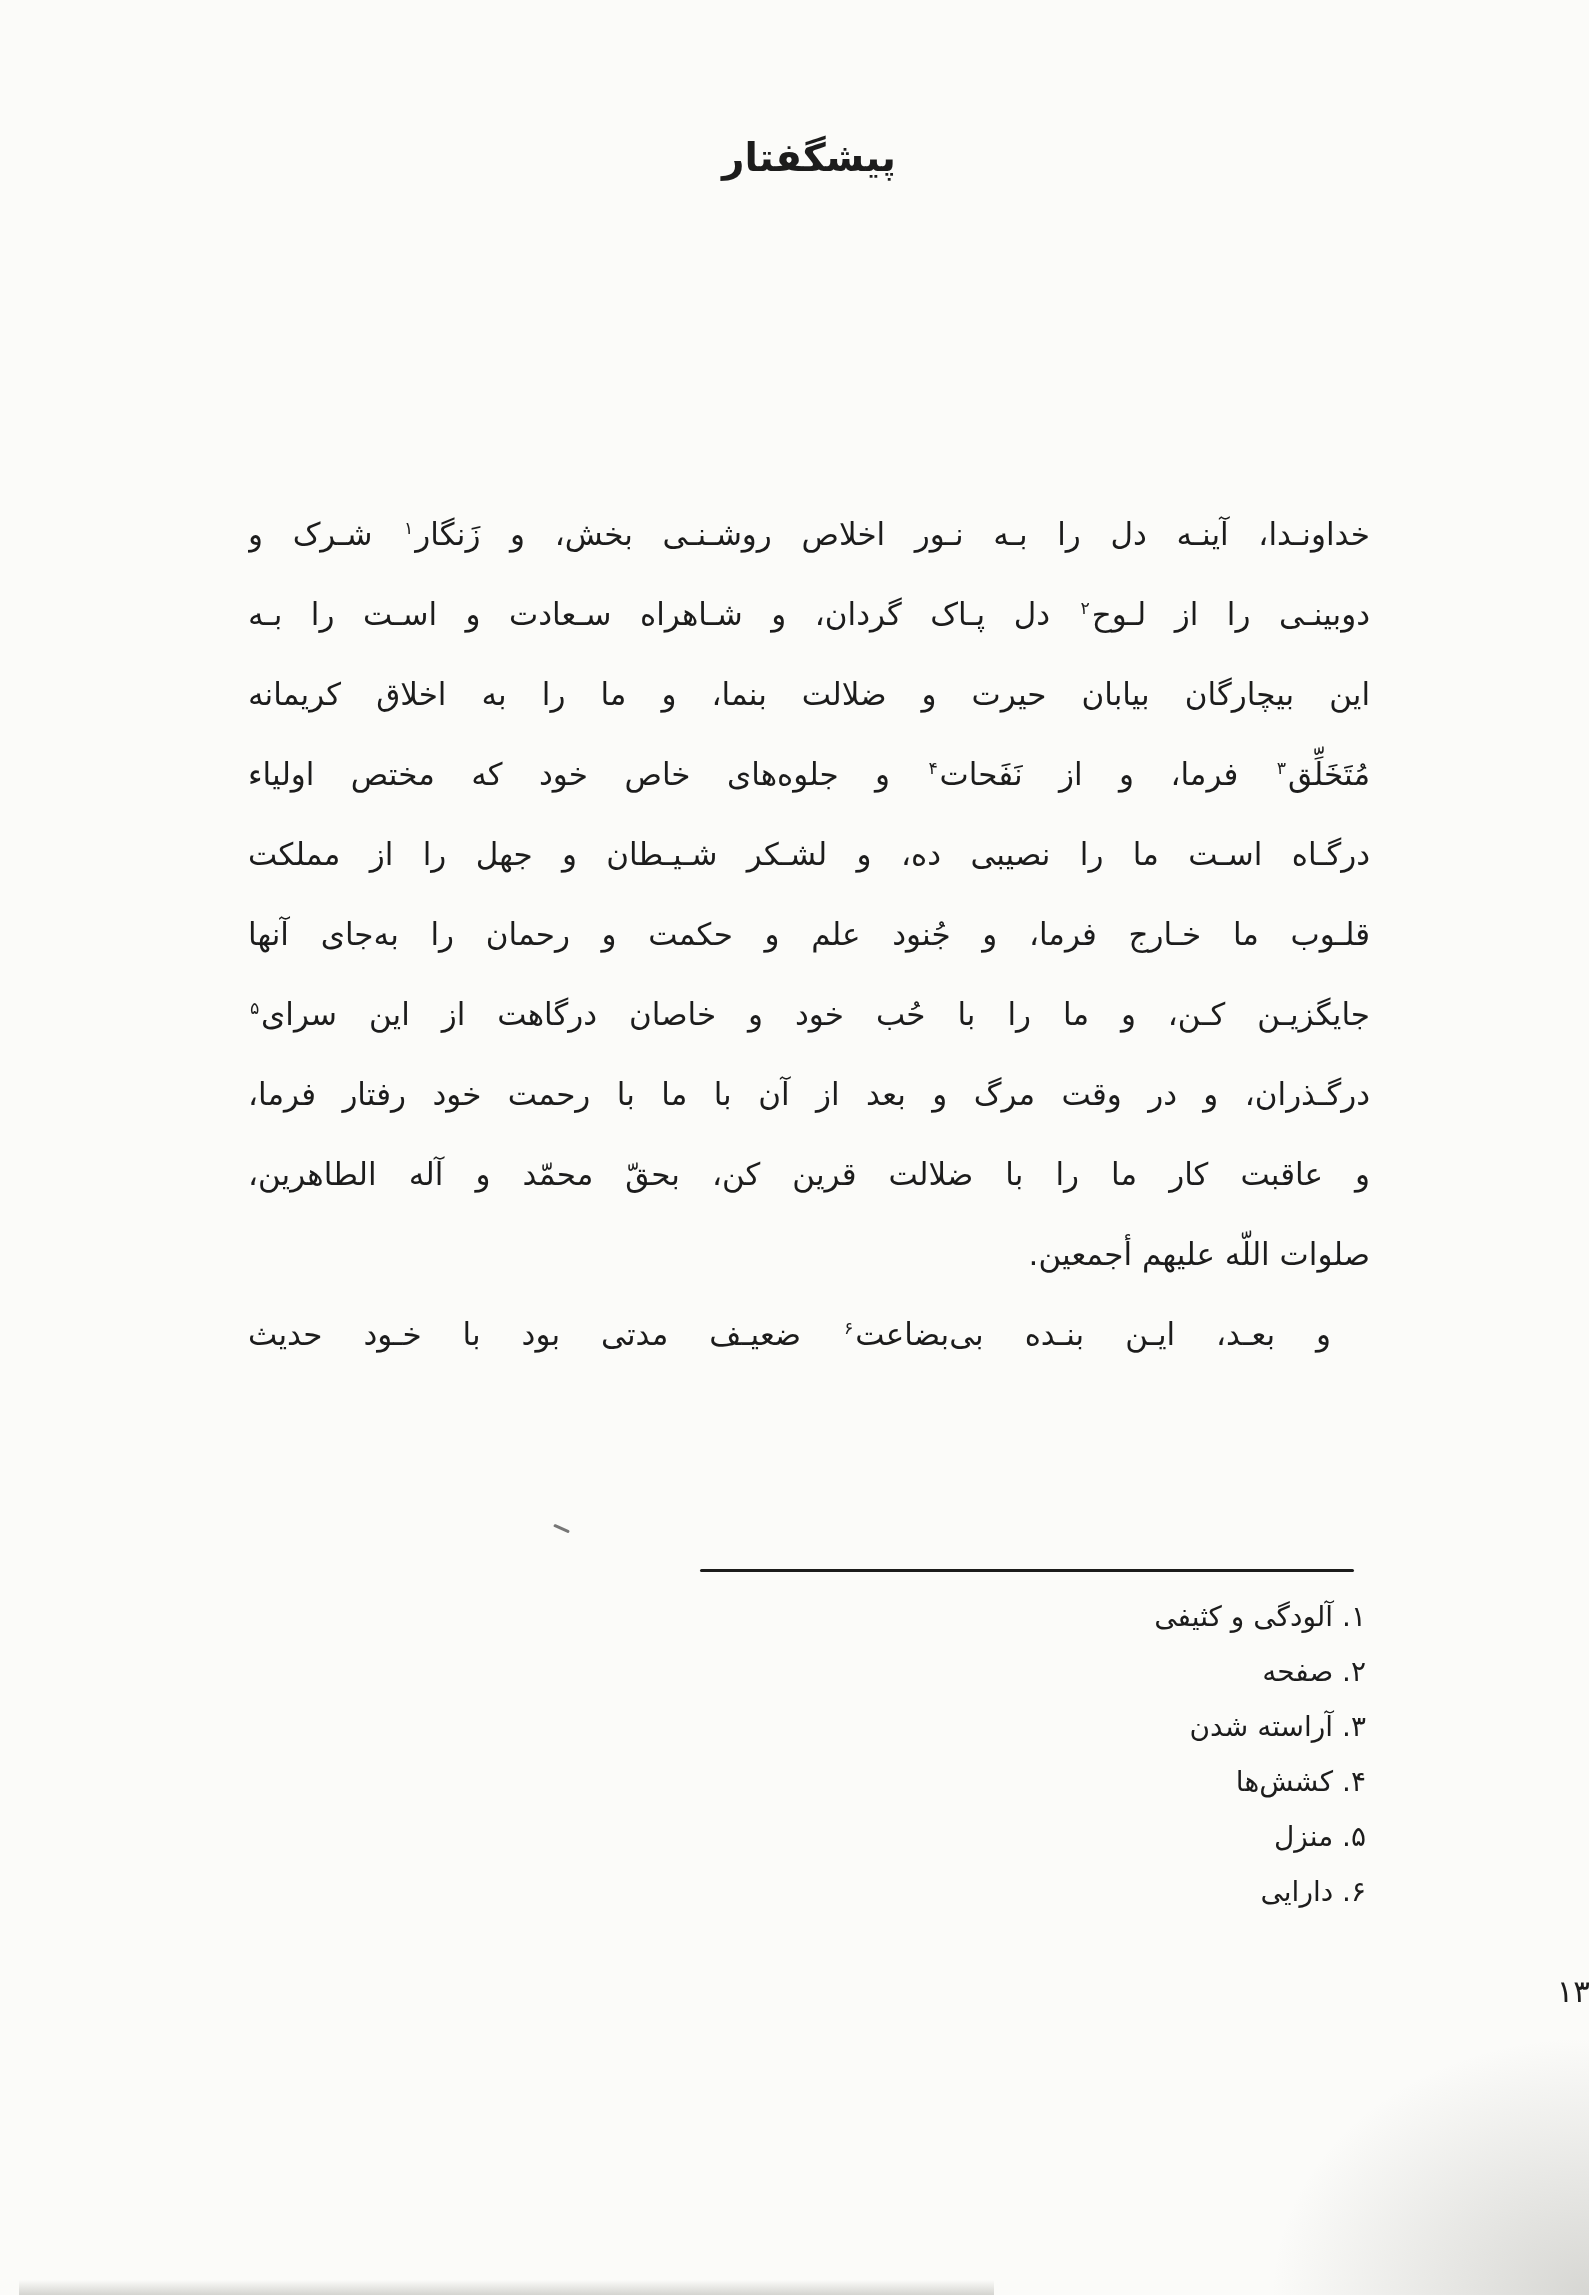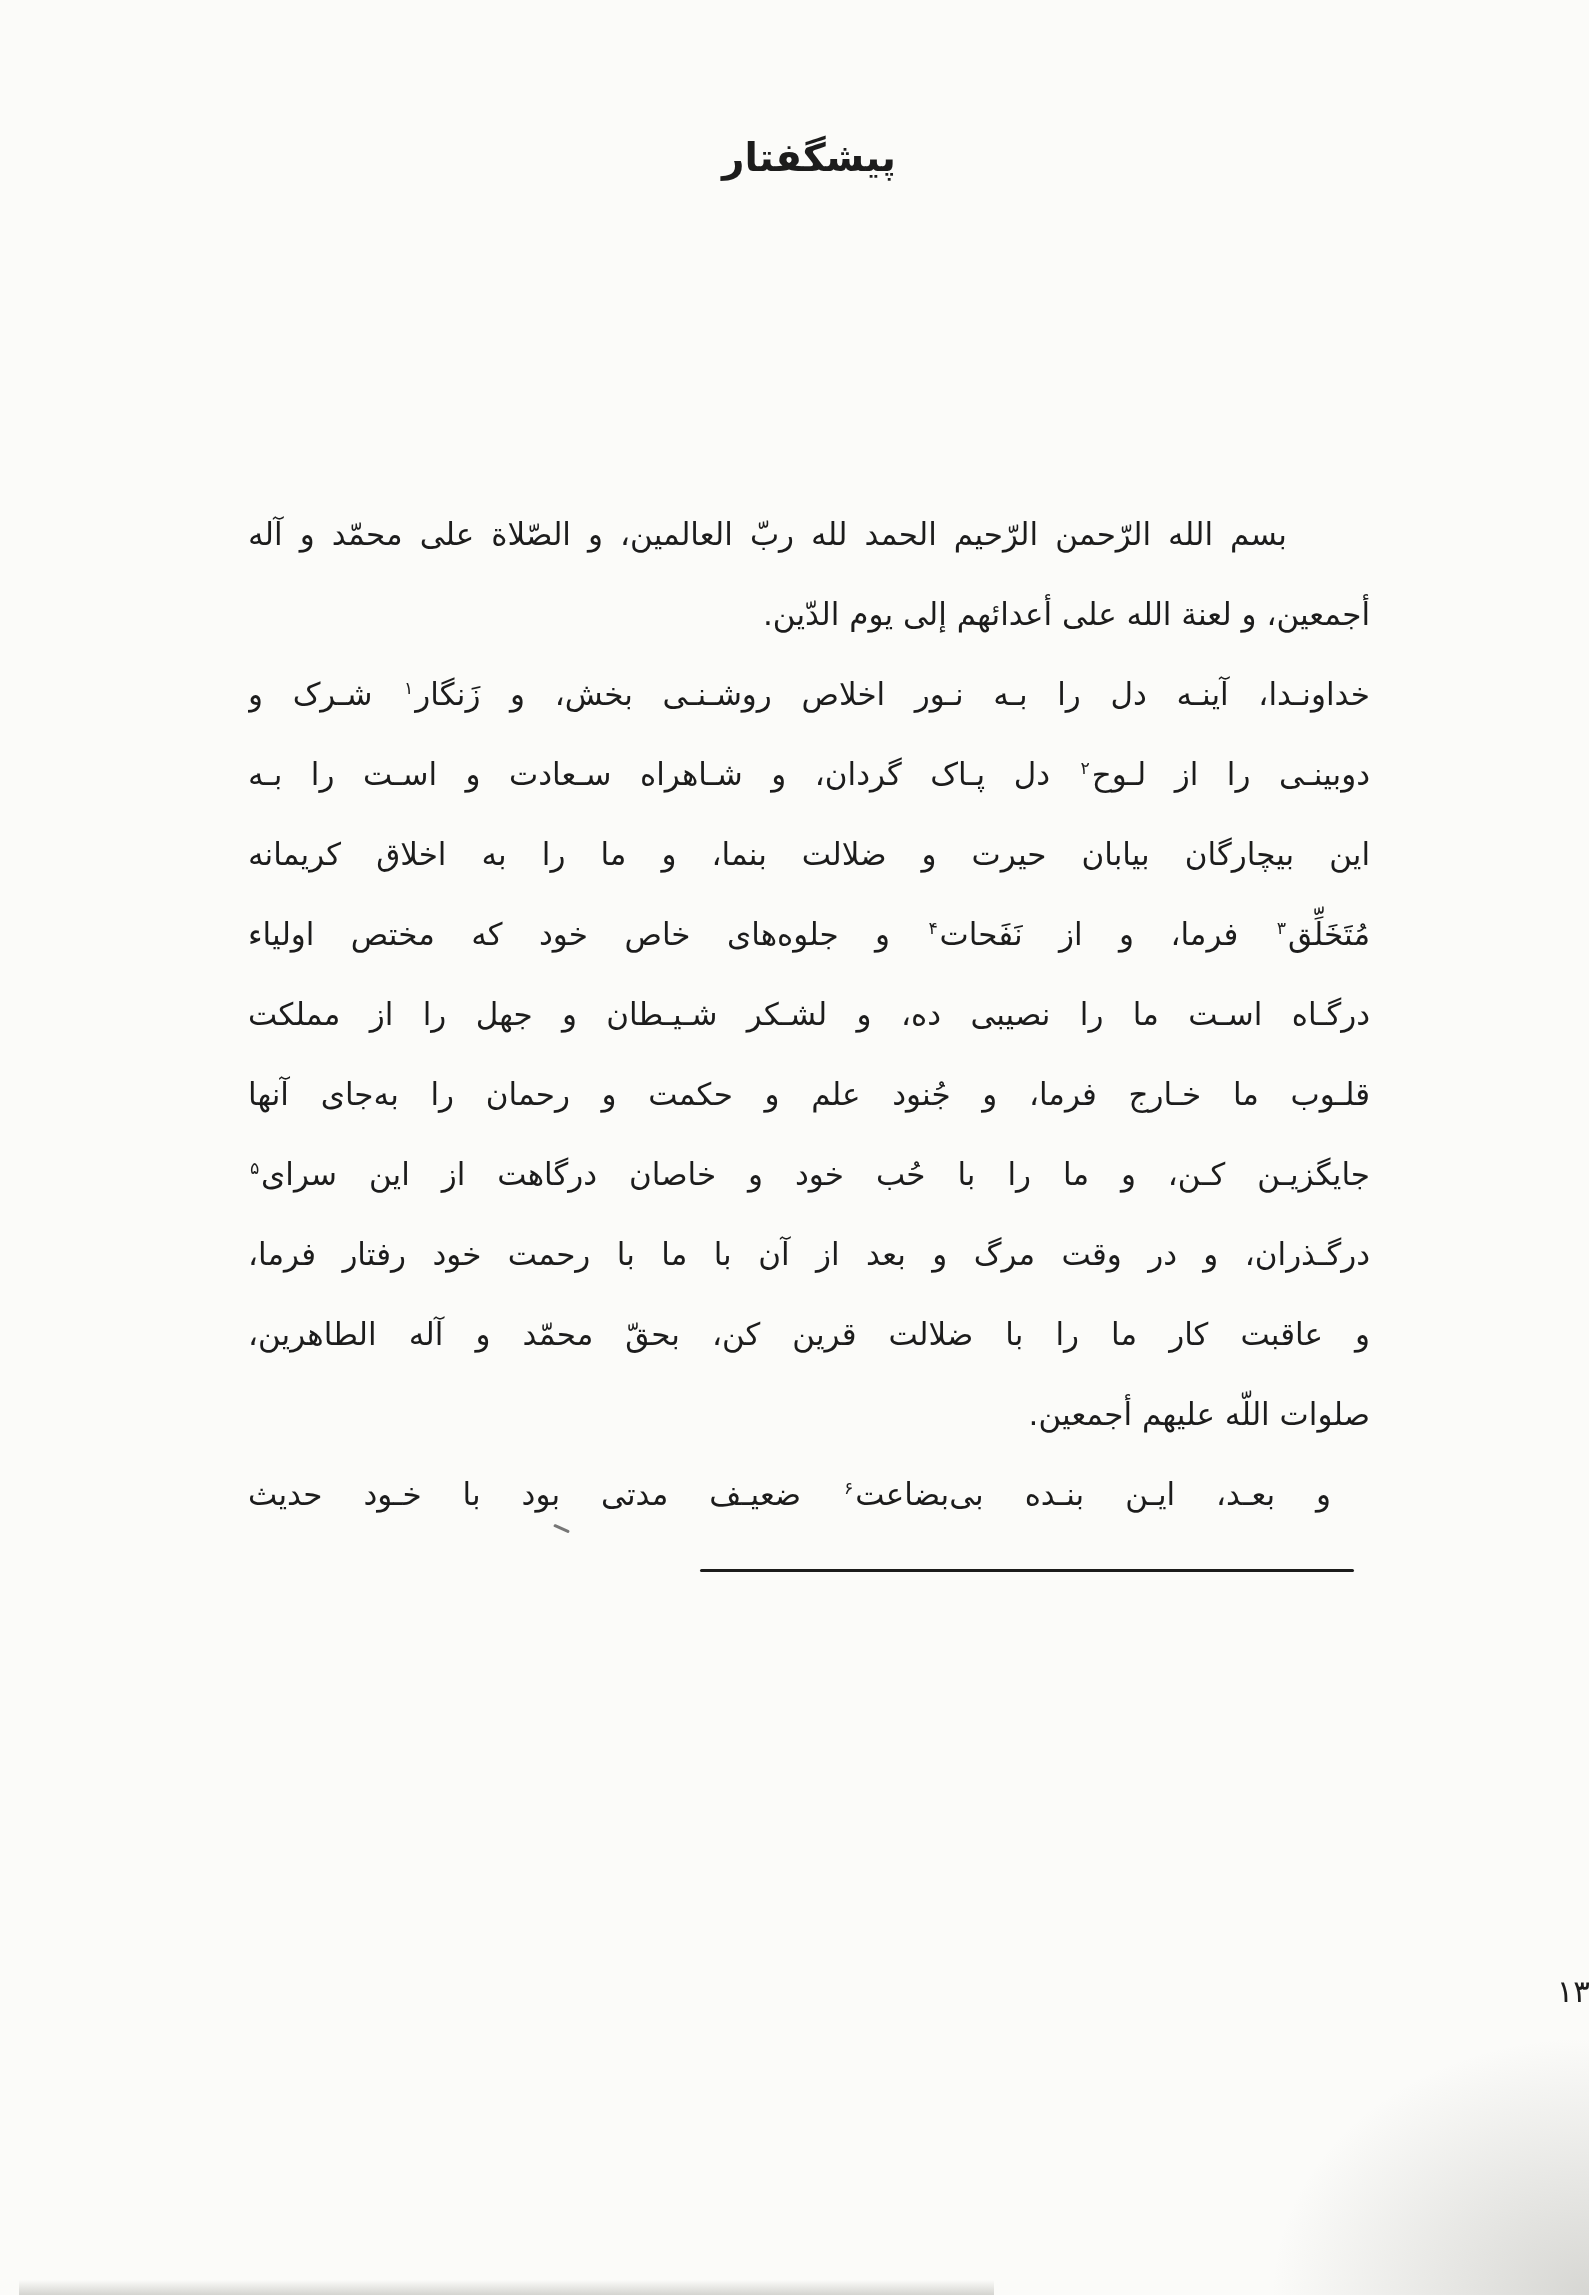--- a/index.html
+++ b/index.html
@@ -116,42 +116,46 @@
 </style>
 </head>
 <body>
 
 <div class="page">
 
   <div class="title">پیشگفتار</div>
 
   <div class="body-text">
       <div>
-        <div class="line just" style="text-indent: 83px;"><span>بسم الله الرّحمن الرّحیم الحمد لله ربّ العالمین، و الصّلاة علی محمّد و آله</span></div>
-        <div class="line"><span>أجمعین، و لعنة الله علی أعدائهم إلی یوم الدّین.</span></div>
-      </div>
-      <div>
         <div class="line just"><span>خداونـدا، آینـه دل را بـه نـور اخلاص روشـنـی بخش، و زَنگار</span><span class="fnref">۱</span><span> شـرک و</span></div>
         <div class="line just"><span>دوبینـی را از لـوح</span><span class="fnref">۲</span><span> دل پـاک گردان، و شـاهراه سـعادت و اسـت را بـه</span></div>
         <div class="line just"><span>این بیچارگان بیابان حیرت و ضلالت بنما، و ما را به اخلاق کریمانه</span></div>
         <div class="line just"><span>مُتَخَلِّق</span><span class="fnref">۳</span><span> فرما، و از نَفَحات</span><span class="fnref">۴</span><span> و جلوه‌های خاص خود که مختص اولیاء</span></div>
         <div class="line just"><span>درگـاه اسـت ما را نصیبی ده، و لشـکر شـیـطان و جهل را از مملکت</span></div>
         <div class="line just"><span>قلـوب ما خـارج فرما، و جُنود علم و حکمت و رحمان را به‌جای آنها</span></div>
         <div class="line just"><span>جایگزیـن کـن، و ما را با حُب خود و خاصان درگاهت از این سرای</span><span class="fnref">۵</span></div>
         <div class="line just"><span>درگـذران، و در وقت مرگ و بعد از آن با ما با رحمت خود رفتار فرما،</span></div>
         <div class="line just"><span>و عاقبت کار ما را با ضلالت قرین کن، بحقّ محمّد و آله الطاهرین،</span></div>
         <div class="line"><span>صلوات اللّه علیهم أجمعین.</span></div>
       </div>
       <div>
         <div class="line just" style="text-indent: 39px;"><span>و بعـد، ایـن بنـده بی‌بضاعت</span><span class="fnref">۶</span><span> ضعیـف مدتی بود با خـود حدیث</span></div>
       </div>
     </div>
 
   <div class="separator"></div>
 
+  <div class="footnotes">
+      <div class="fn-line">۱. آلودگی و کثیفی</div>
+      <div class="fn-line">۲. صفحه</div>
+      <div class="fn-line">۳. آراسته شدن</div>
+      <div class="fn-line">۴. کشش‌ها</div>
+      <div class="fn-line">۵. منزل</div>
+      <div class="fn-line">۶. دارایی</div>
+    </div>
 
   <div class="page-number">۱۳</div>
 
   <div class="scan-speck"></div>
   <div class="artifact-bottom-band"></div>
   <div class="artifact-corner"></div>
 
 </div>
 
 

